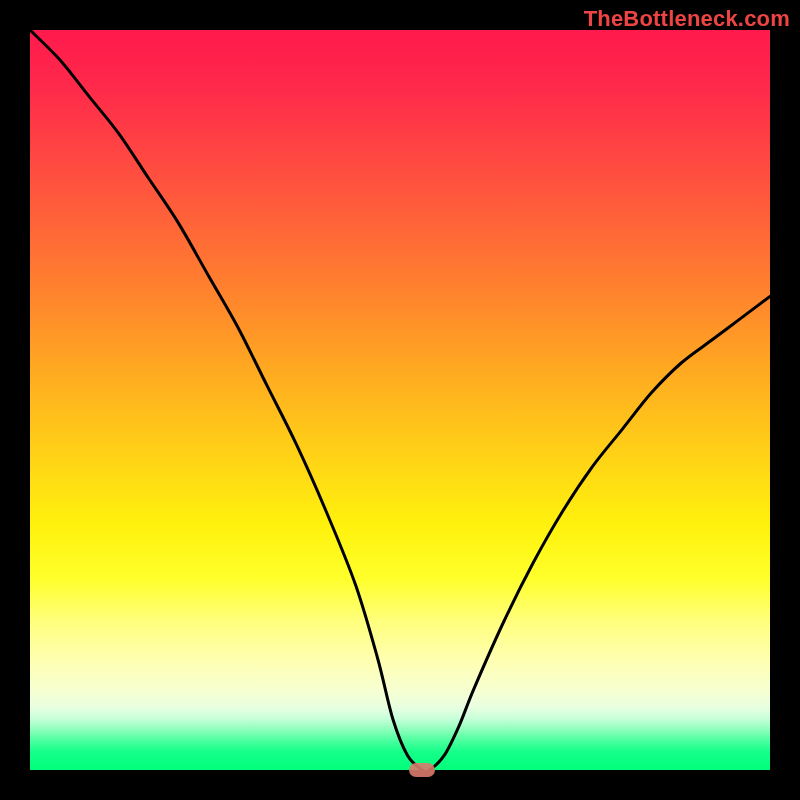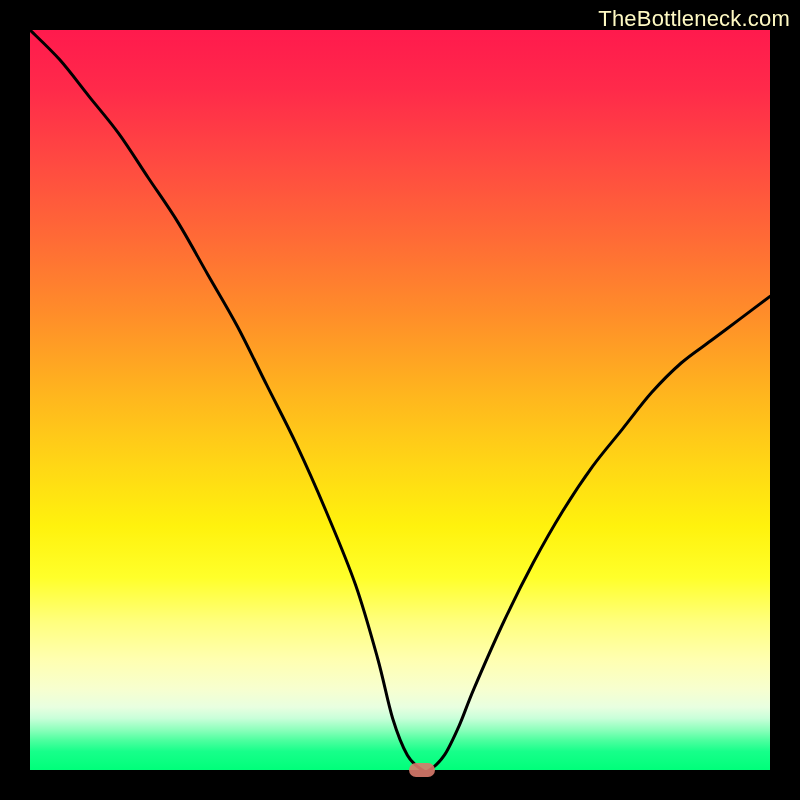--- a/index.html
+++ b/index.html
@@ -61,24 +61,24 @@
     border-radius: 8px;
     background: #d87a6b;
     opacity: 0.9;
     transform: translate(-50%, -50%);
     pointer-events: none;
   }
   .watermark {
     position: absolute;
     top: 6px;
     right: 10px;
-    color: #fef9c3;
+    color: #ef4444;
     font-size: 22px;
     letter-spacing: 0.2px;
-    font-weight: 400;
+    font-weight: 700;
     pointer-events: none;
     user-select: none;
   }
 </style>
 </head>
 <body>
 
 <div class="frame">
   <div class="watermark">TheBottleneck.com</div>
   <div class="plot-area">

